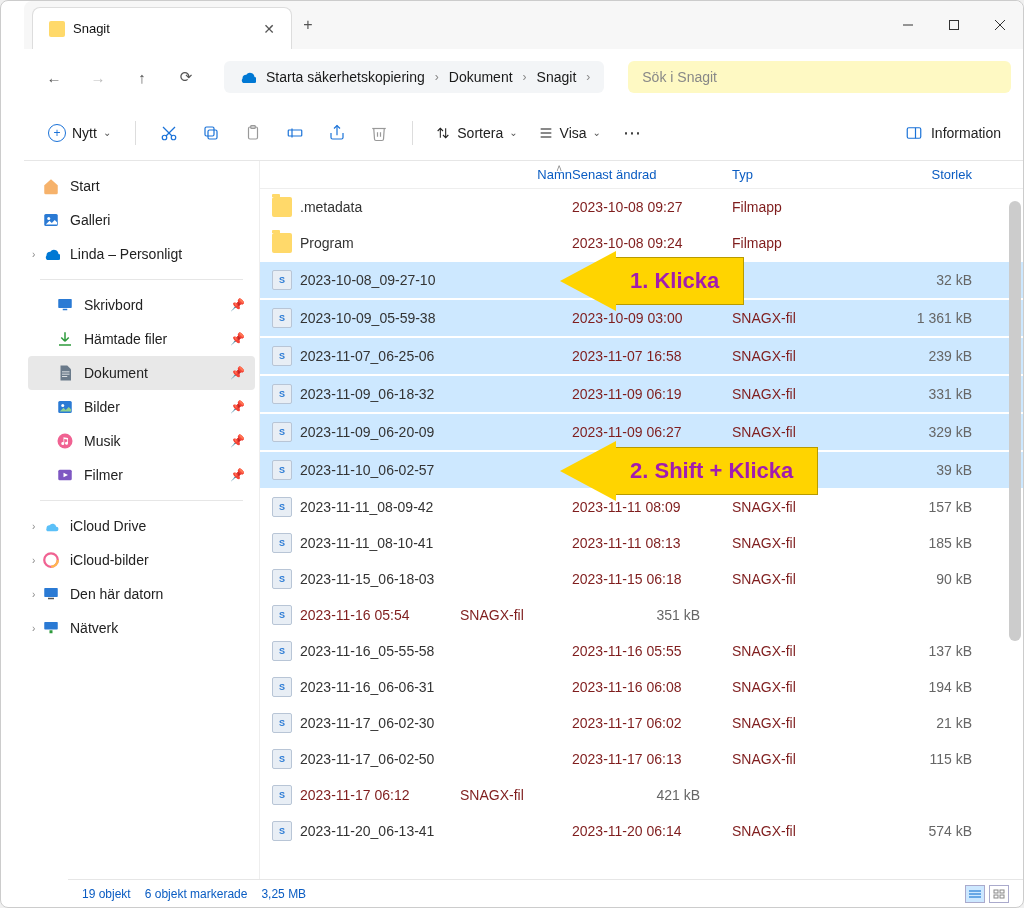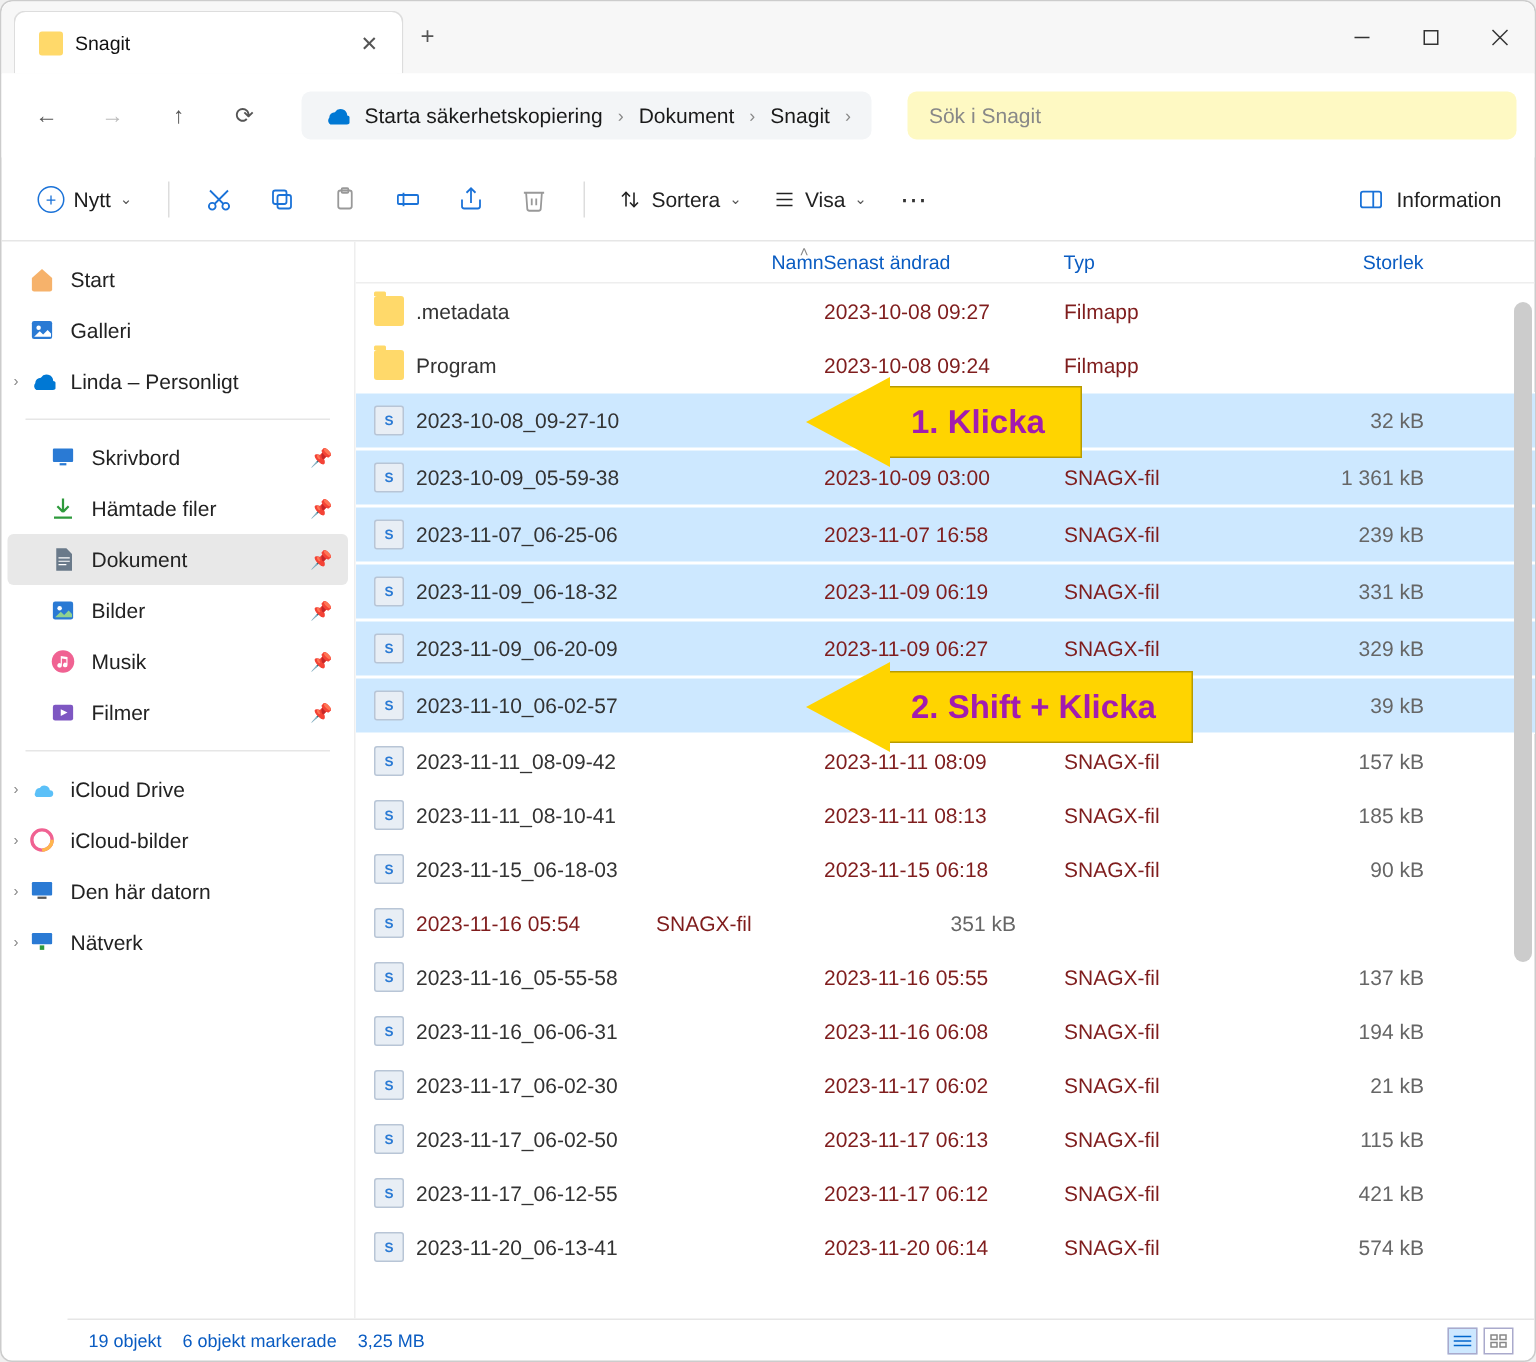--- a/index.html
+++ b/index.html
@@ -1,17 +1,17 @@
 <!DOCTYPE html>
 <html><head>
 <meta charset="utf-8">
 <style>
 * { margin:0; padding:0; box-sizing:border-box; font-family:"Segoe UI",Arial,sans-serif; }
 body { width:1024px; height:908px; background:#f0f0f0; overflow:hidden; }
-.window { width:1024px; height:908px; background:#fff; border:1px solid #ccc; border-radius:8px; display:flex; flex-direction:column; }
+.window { width:1024px; height:908px; background:#fff; border:1px solid #ccc; border-radius:8px; display:flex; flex-direction:column;padding-left:23px; }
 
 
 .titlebar { height:48px; display:flex; align-items:center; background:#f7f7f7; border-radius:8px 8px 0 0; }
 .tab { display:flex; align-items:center; gap:8px; padding:0 16px; height:42px; margin-left:8px; margin-top:6px; background:#fff; border:1px solid #ddd; border-bottom:none; border-radius:8px 8px 0 0; min-width:260px; }
 .tab-icon { width:16px; height:16px; background:#ffd96a; border-radius:2px; }
 .tab-title { font-size:13px; color:#111; }
 .tab-close { margin-left:auto; color:#555; font-size:14px; cursor:pointer; }
 .newtab { width:32px; text-align:center; color:#555; font-size:16px; cursor:pointer; }
 .win-ctrls { margin-left:auto; display:flex; }
 .win-btn { width:46px; height:48px; display:flex; align-items:center; justify-content:center; color:#333; font-size:14px; }
@@ -455,21 +455,20 @@
   </div>
           <div class="row ">
     <div class="r-icon snag-icon">S</div>
     <div class="r-name">2023-11-17_06-02-50</div>
     <div class="col-date">2023-11-17 06:13</div>
     <div class="col-type">SNAGX-fil</div>
     <div class="col-size">115 kB</div>
   </div>
           <div class="row ">
     <div class="r-icon snag-icon">S</div>
-    <div class="r-name">2023-11-17_06-12-55</div>
     <div class="col-date">2023-11-17 06:12</div>
     <div class="col-type">SNAGX-fil</div>
     <div class="col-size">421 kB</div>
   </div>
           <div class="row ">
     <div class="r-icon snag-icon">S</div>
     <div class="r-name">2023-11-20_06-13-41</div>
     <div class="col-date">2023-11-20 06:14</div>
     <div class="col-type">SNAGX-fil</div>
     <div class="col-size">574 kB</div>

